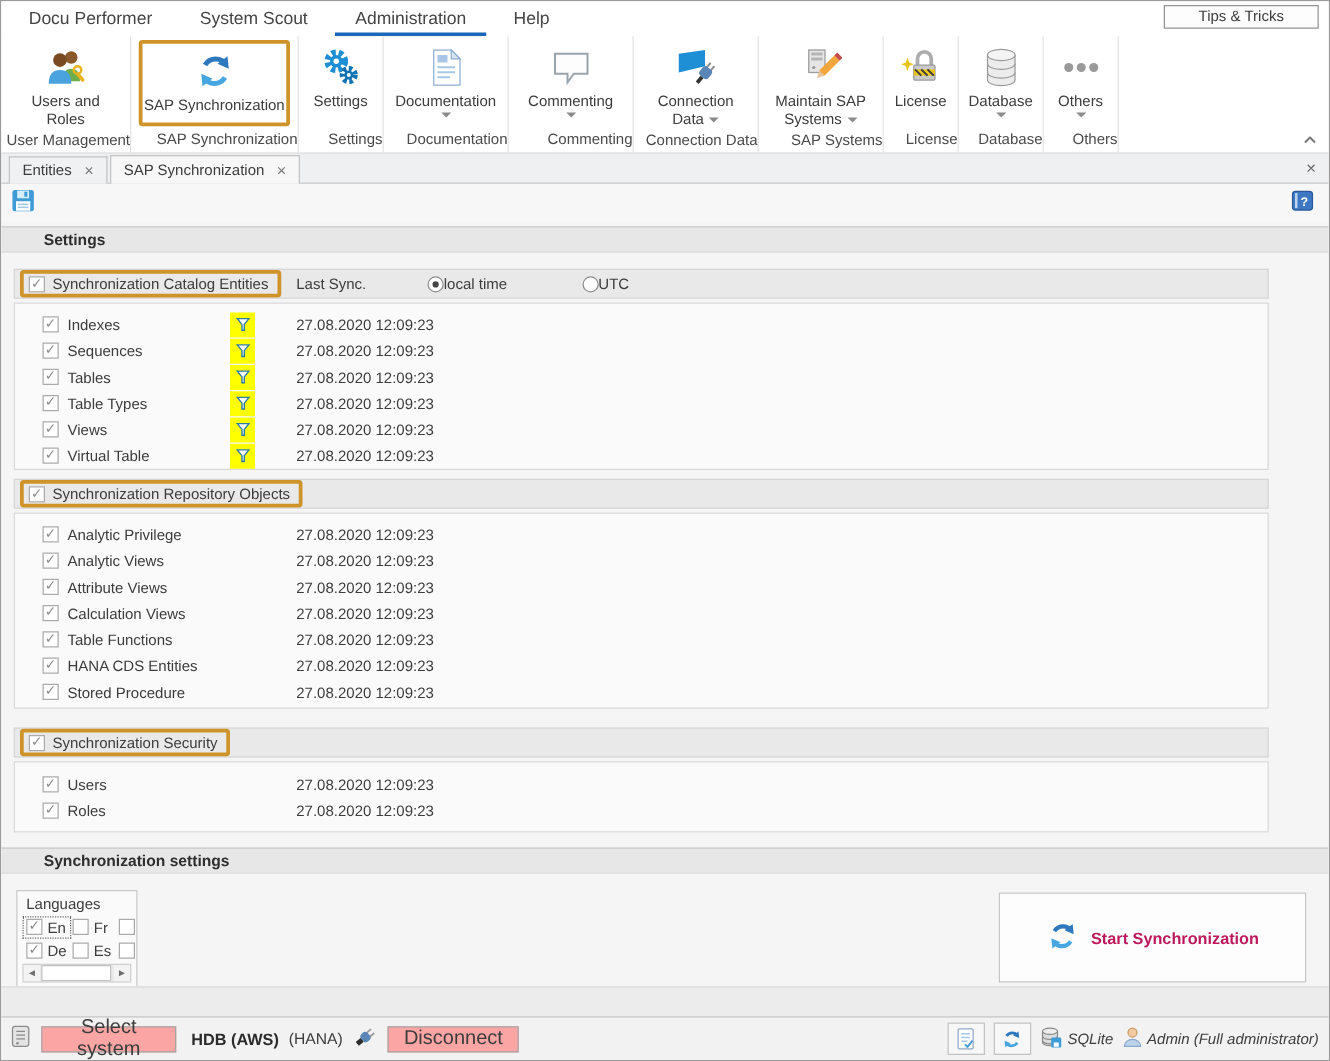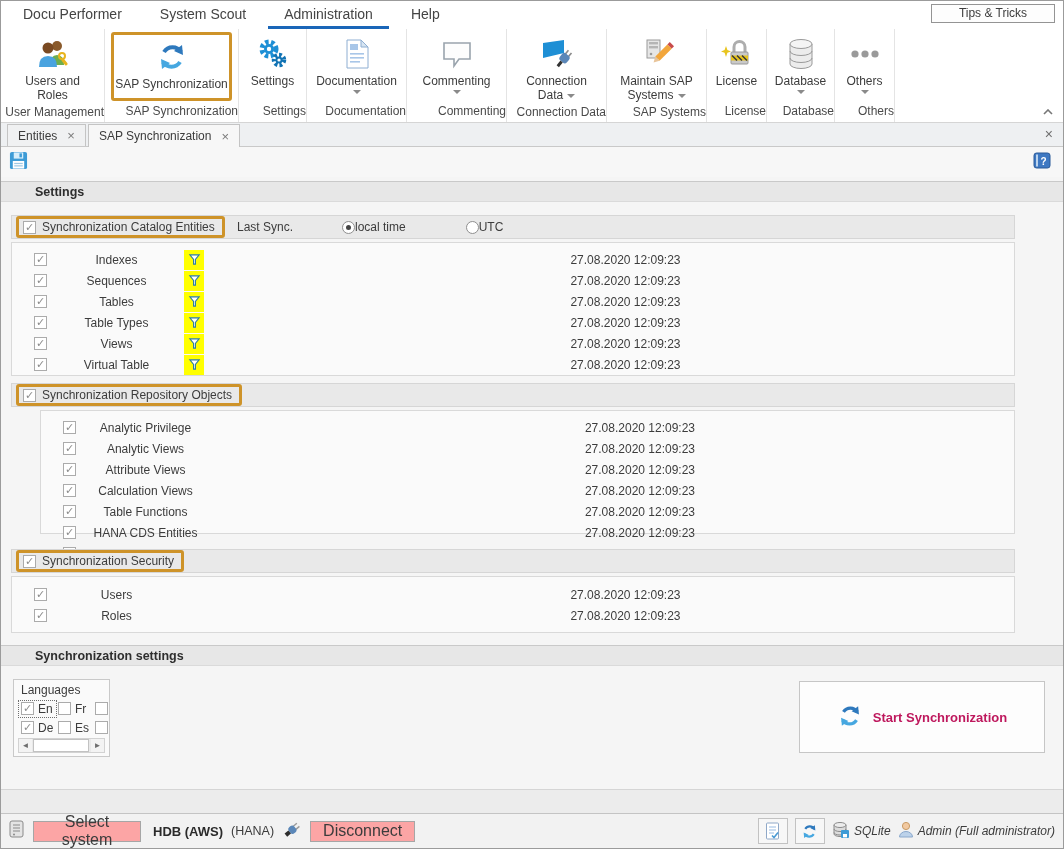--- a/index.html
+++ b/index.html
@@ -20,41 +20,41 @@
   .rb-btn.highlight { border:3px solid #ce9329; border-radius:3px; margin:3px 6px 2px 6px; padding-top:4px; }
   .rb-icon { height:36px; display:flex; align-items:center; justify-content:center; }
   .rb-label { text-align:center; font-size:12px; color:#3c3c3c; line-height:14px; margin-top:2px; }
   .rb-group-label { height:19px; line-height:17px; text-align:right; font-size:12px; color:#4a4a4a; flex:none; }
   .chev { display:inline-block; width:0; height:0; border-left:4px solid transparent; border-right:4px solid transparent; border-top:4px solid #8a8a8a; vertical-align:middle; }
   .chev-below { display:block; margin:2px auto 0 auto; }
   .chev-inline { margin-left:4px; }
   .ribbon-collapse { position:absolute; right:10px; bottom:4px; cursor:pointer; }
 
   
-  .tabbar { height:24px; background:#eef0f2; display:flex; align-items:flex-start; padding-left:6px; border-bottom:1px solid #c9c9c9; flex:none; position:relative; }
+  .tabbar { height:24px; background:#eef0f2; display:flex; align-items:center; padding-left:6px; border-bottom:1px solid #c9c9c9; flex:none; position:relative; }
   .doc-tab { height:22px; display:flex; align-items:center; gap:10px; padding:0 10px; font-size:12px; border:1px solid #c4c4c4; border-bottom:none; background:#f0f1f2; color:#3c3c3c; margin-right:2px; position:relative; top:1px; }
   .doc-tab.active { background:#f7f7f7; height:23px; }
   .tab-close { color:#7a7a7a; font-size:13px; cursor:pointer; }
   .tabbar-close { position:absolute; right:10px; top:3px; color:#6e6e6e; font-size:14px; cursor:pointer; }
 
   
   .toolbar { height:30px; background:#f7f7f7; display:flex; align-items:center; padding:0 12px 0 8px; flex:none; }
   .spacer { flex:1; }
 
   
   .content { flex:1; background:#f5f5f5; overflow:hidden; }
   .band { height:21px; background:#e7e7e7; border-top:1px solid #c9c9c9; border-bottom:1px solid #dadada; font-weight:bold; font-size:12.5px; color:#2e2e2e; padding-left:34px; display:flex; align-items:center; }
   .section { margin:0 48px 0 10px; }
   .sec-head { height:24px; background:#e9e9e9; border:1px solid #d6d6d6; display:flex; align-items:center; position:relative; margin-top:13px; }
   .orange-wrap { display:inline-flex; align-items:center; gap:6px; border:3px solid #ce9329; border-radius:3px; padding:1px 7px 1px 4px; margin-left:4px; }
   .sec-box { background:#fafafa; border:1px solid #d9d9d9; margin-top:3px; padding-top:6px; }
   .box-catalog { height:134px; }
-  .box-repo { height:124px;margin-left:29px; }
+  .box-repo { height:157px; }
   .box-sec { height:57px; padding-top:7px; }
-  .row { display:grid; grid-template-columns:15px 125px 22px 1fr; column-gap:5px; align-items:center; height:21px; padding-left:22px;text-align:center; }
+  .row { display:grid; grid-template-columns:15px 125px 22px 1fr; column-gap:5px; align-items:center; height:21px; padding-left:22px; }
   .row .date { padding-left:26px; color:#3c3c3c; }
   .last-sync { position:absolute; left:225px; color:#3c3c3c; }
   .radio-group { position:absolute; left:330px; display:flex; align-items:center; gap:10px; }
   .radio-group .rg2 { margin-left:50px; }
 
   
   .cb { width:13px; height:13px; background:#fff; border:1px solid #ababab; display:inline-flex; align-items:center; justify-content:center; flex:none; position:relative; }
   .cb.checked::after { content:"✓"; font-size:11px; color:#8c8c8c; line-height:11px; }
   .radio-opt { display:inline-flex; align-items:center; gap:0; }
   .radio { width:13px; height:13px; border:1px solid #8f8f8f; border-radius:50%; background:#fff; display:inline-flex; align-items:center; justify-content:center; flex:none; }

